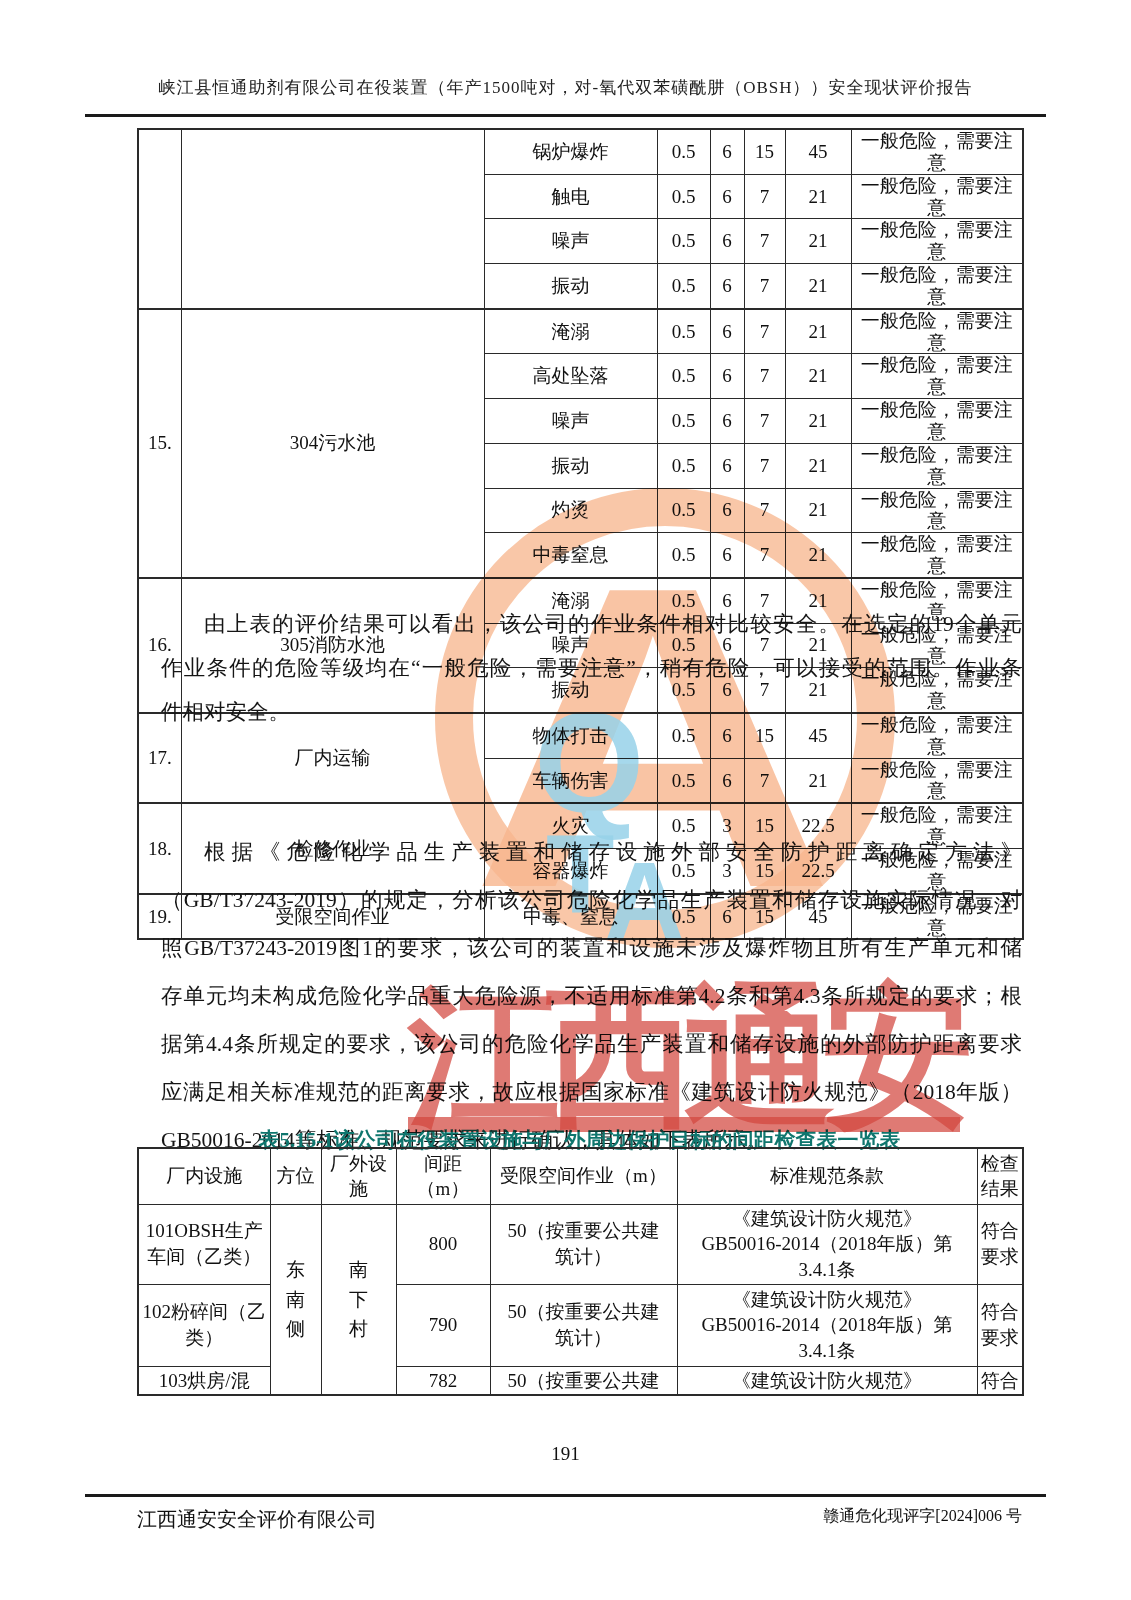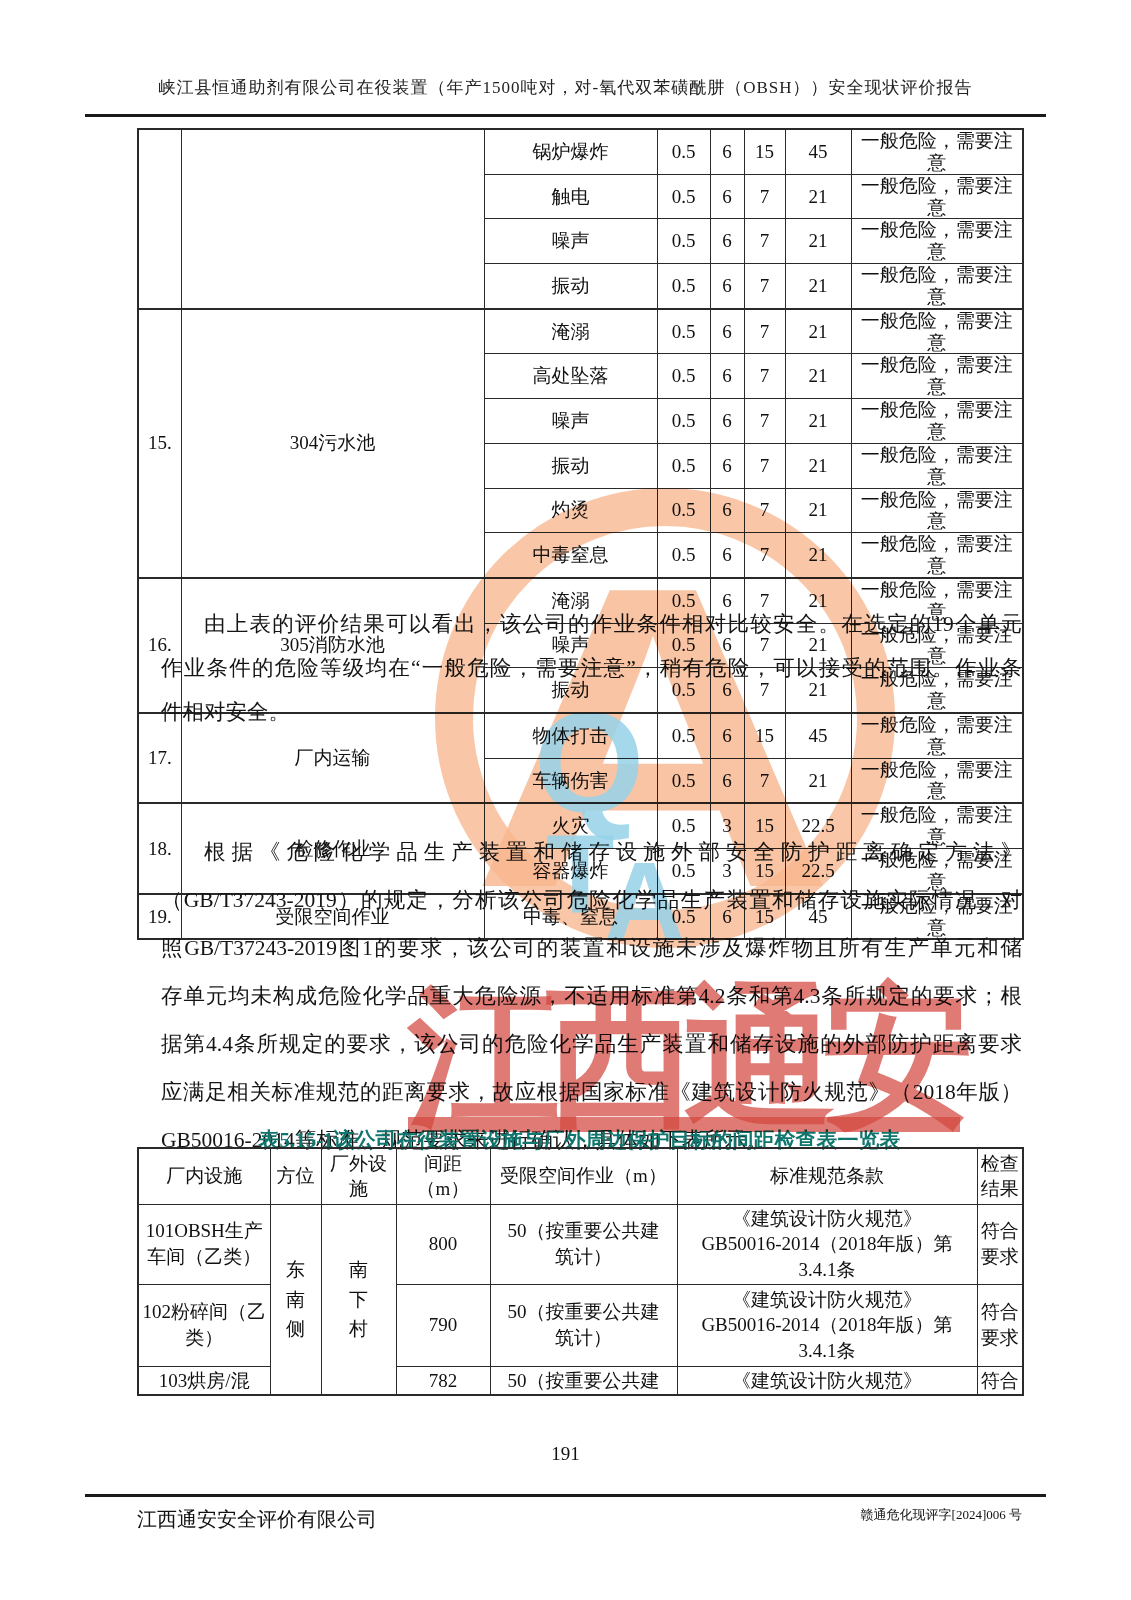--- a/index.html
+++ b/index.html
@@ -37,21 +37,21 @@
     font-weight:normal;padding:1px 2px;line-height:1.35;overflow:hidden;word-break:break-all;}
   .dist-table tr.h-row{height:56px;}
   .dist-table tr.r1{height:80px;}
   .dist-table tr.r2{height:82px;}
   .dist-table tr.r3{height:27px;}
   .vcell div{line-height:1.55;}
   
   .page-number{position:absolute;top:1443px;left:0;width:1131px;text-align:center;font-size:19px;}
   .ftr-rule{position:absolute;top:1494px;left:85px;width:961px;height:3px;background:#1a1a1a;}
   .ftr-left{position:absolute;top:1506px;left:137px;font-size:20px;}
-  .ftr-right{position:absolute;top:1506px;right:109px;font-size:13px;}
+  .ftr-right{position:absolute;top:1506px;right:109px;font-size:16px;}
   
   .wm{position:absolute;inset:0;pointer-events:none;mix-blend-mode:multiply;z-index:10;}
   .wm-ring{position:absolute;left:435px;top:488px;width:460px;height:460px;border-radius:50%;
     border:38px solid #f8bd99;box-sizing:border-box;opacity:.85;}
   .wm-bigA{position:absolute;left:408px;top:512px;width:490px;text-align:center;
     font-family:"Liberation Sans","DejaVu Sans",sans-serif;font-weight:bold;
     font-size:430px;line-height:1.05;color:#f8b econ;color:#f8b68e;opacity:.8;
     transform:scaleX(1.18);transform-origin:center;}
   .wm-blue{position:absolute;font-family:"Liberation Sans","DejaVu Sans",sans-serif;
     font-weight:bold;color:#97d2e9;opacity:.85;line-height:1;}

